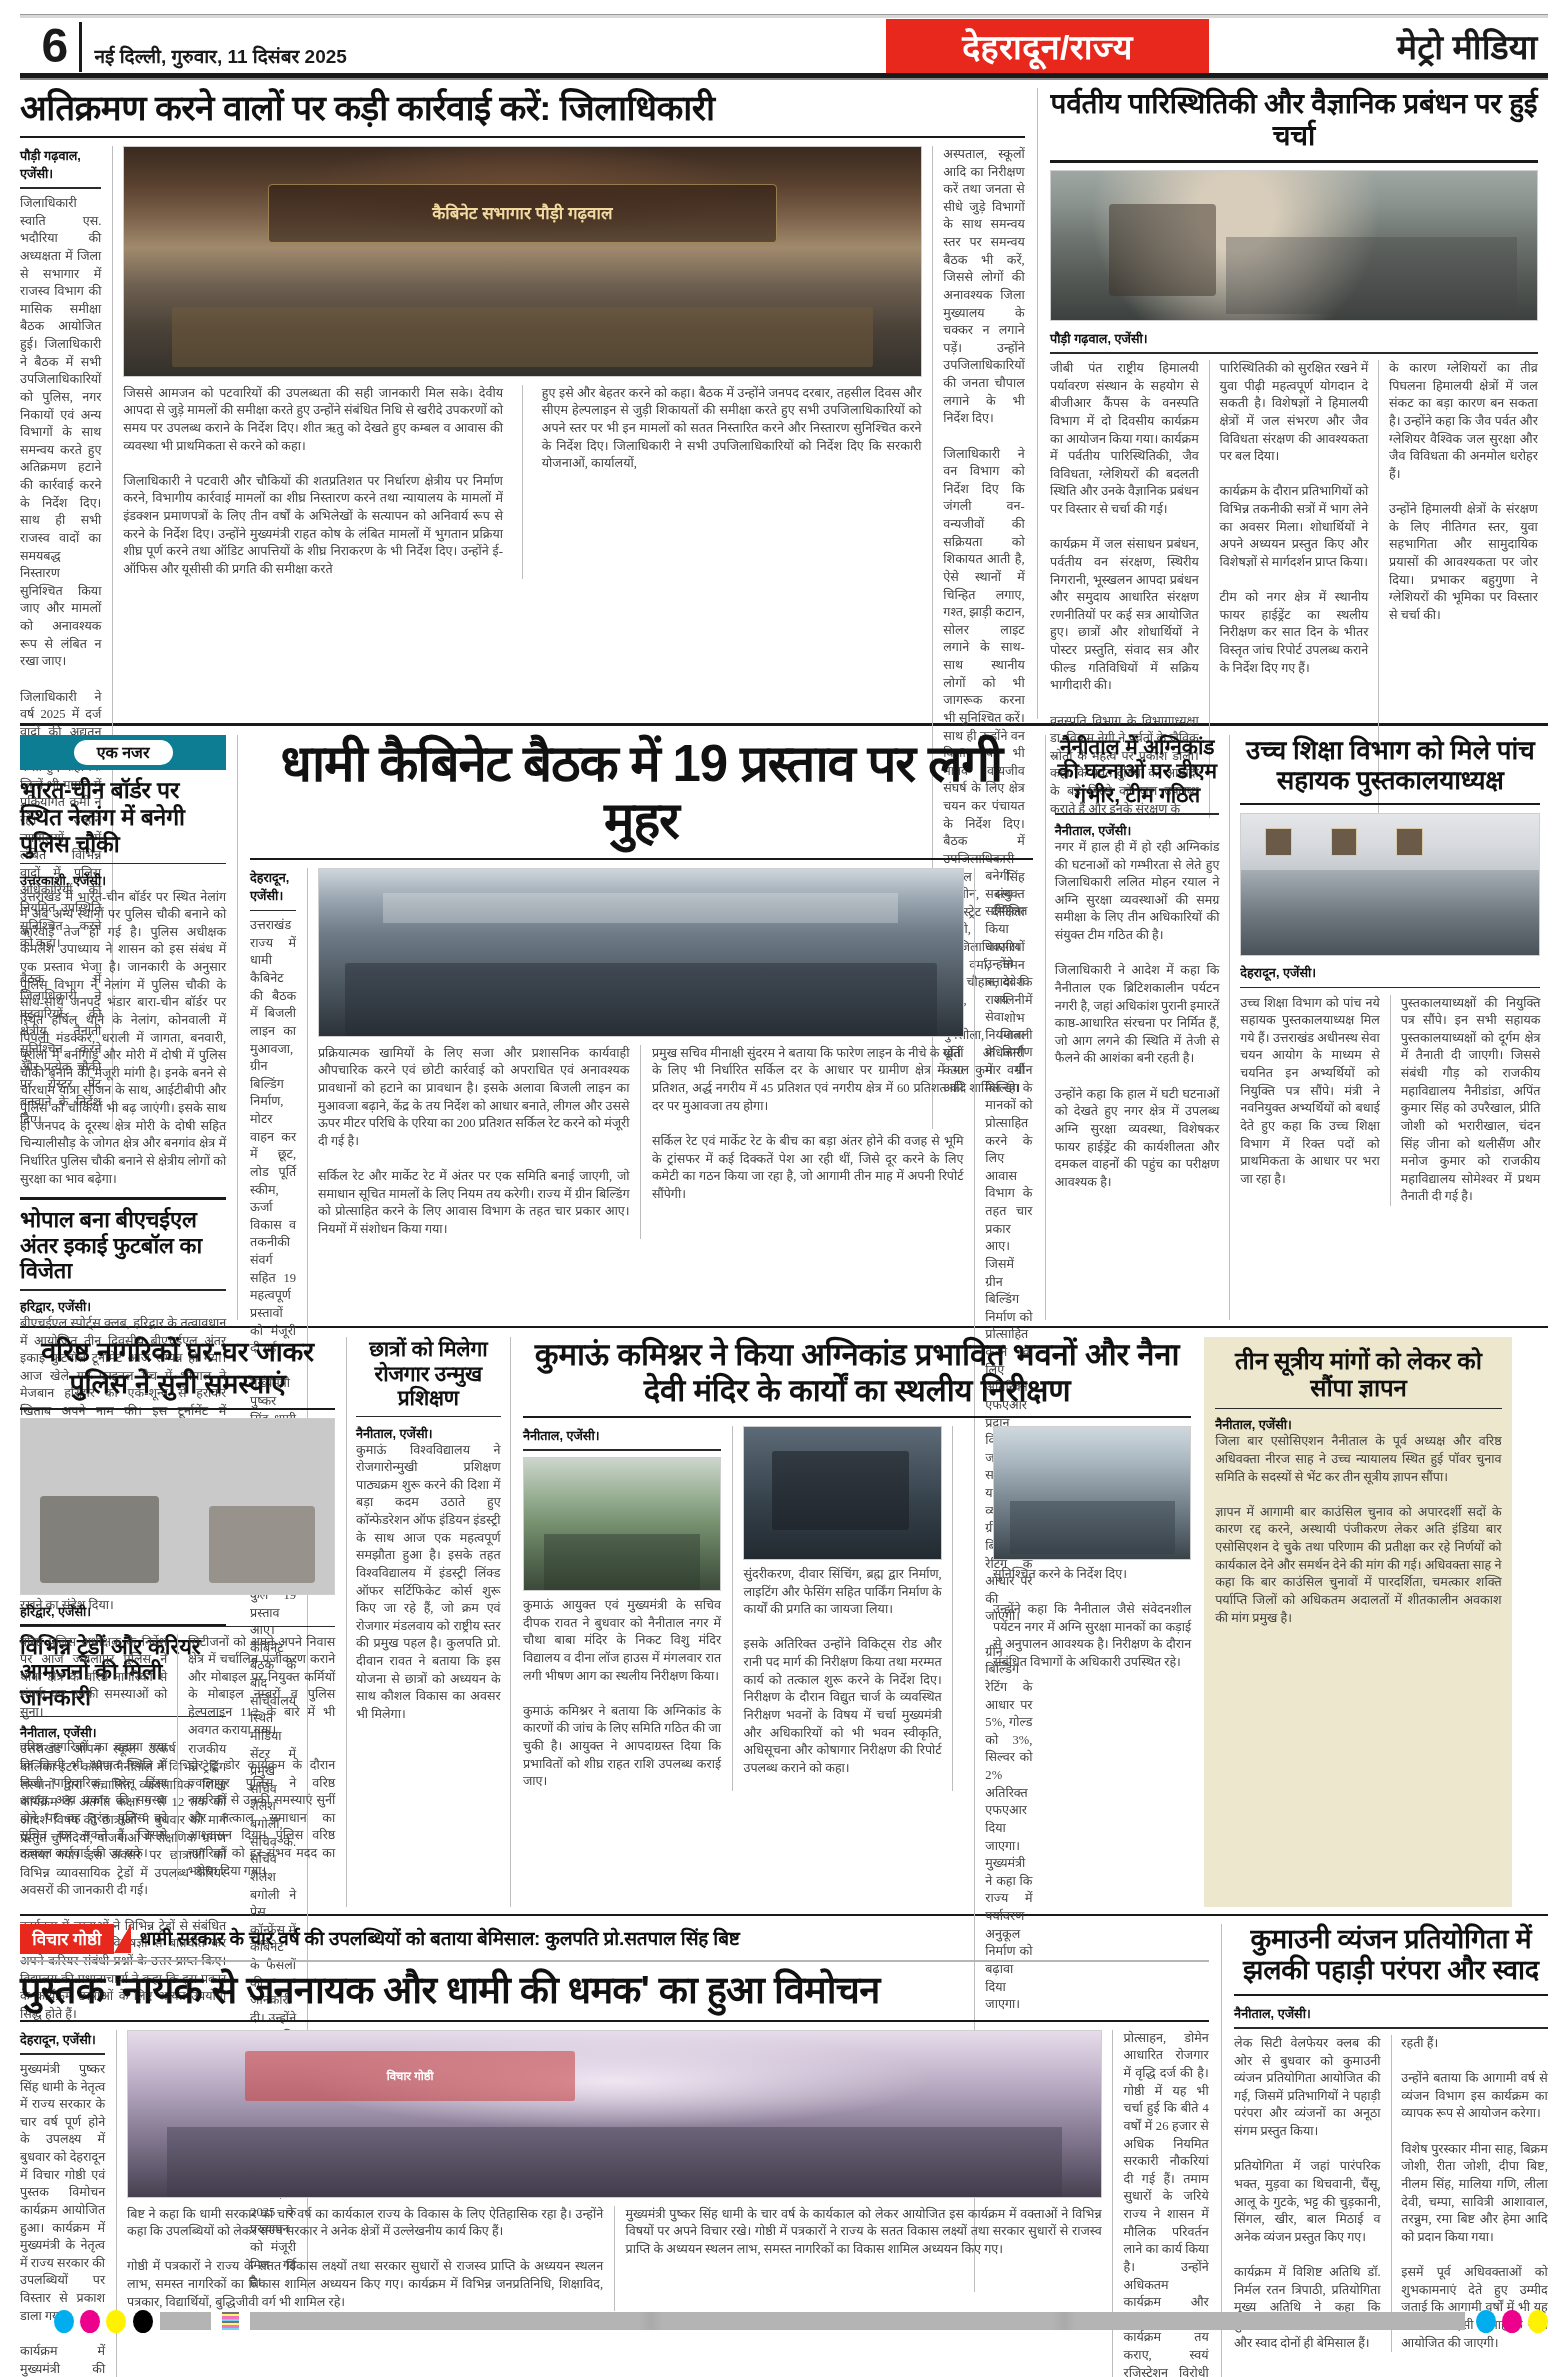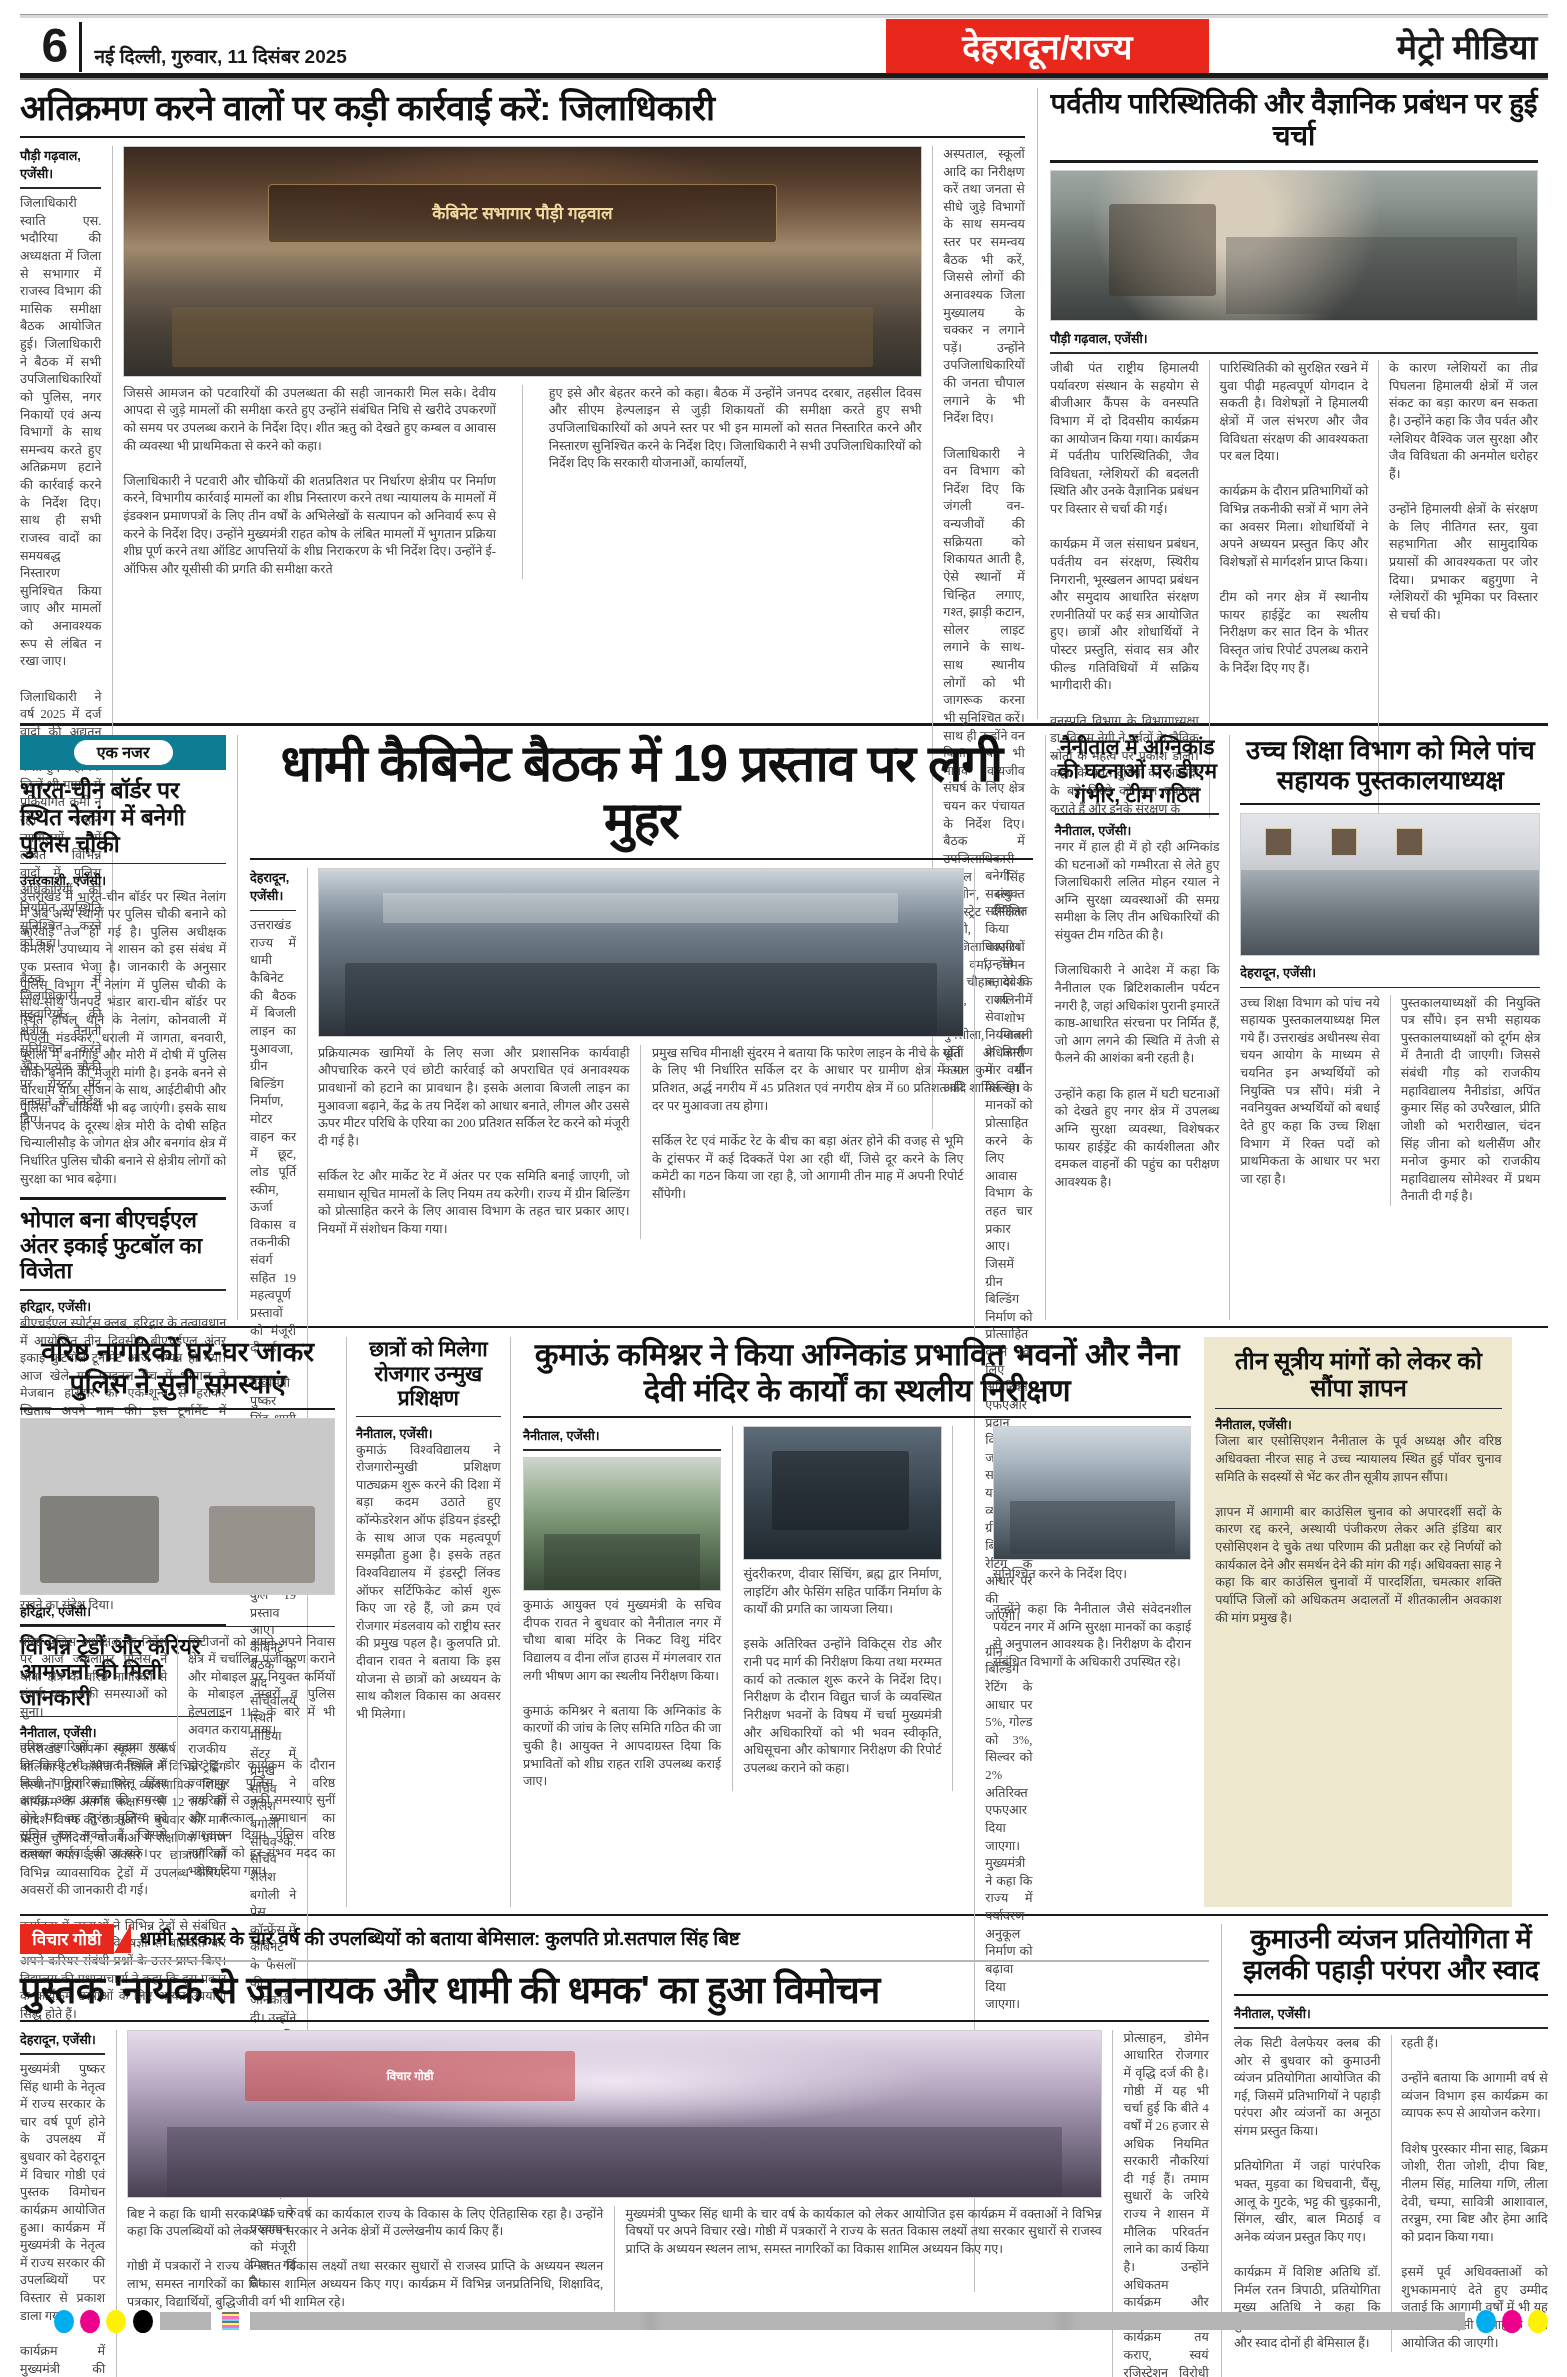--- a/index.html
+++ b/index.html
@@ -129,21 +129,21 @@
 
         <div style="flex:1 1 auto;">
           <div class="photo ph-conf" style="height:231px; width:100%;">
             <div style="position:absolute; left:18%; top:16%; width:64%; height:26%;
                 background:rgba(40,24,14,.55); border:1.5px solid rgba(220,190,120,.55); border-radius:4.6px;
                 display:flex; align-items:center; justify-content:center;">
               <span style="color:#f1d9a0; font-family:'Liberation Sans',sans-serif; font-weight:bold; font-size:17px; text-align:center; line-height:1.25;">कैबिनेट सभागार पौड़ी गढ़वाल</span>
             </div>
             <div style="position:absolute; left:6%; bottom:4%; width:88%; height:26%; background:rgba(120,95,60,.45); border-radius:3.1px;"></div>
           </div>
-          <div style="display:flex; gap:26px; margin-top:7.7px;">
+          <div style="display:flex; gap:19px; margin-top:7.7px;">
             <div style="flex:1;">
               <div class="body-txt" style="white-space:pre-line;">जिससे आमजन को पटवारियों की उपलब्धता की सही जानकारी मिल सके। देवीय आपदा से जुड़े मामलों की समीक्षा करते हुए उन्होंने संबंधित निधि से खरीदे उपकरणों को समय पर उपलब्ध कराने के निर्देश दिए। शीत ऋतु को देखते हुए कम्बल व आवास की व्यवस्था भी प्राथमिकता से करने को कहा।
 
 जिलाधिकारी ने पटवारी और चौकियों की शतप्रतिशत पर निर्धारण क्षेत्रीय पर निर्माण करने, विभागीय कार्रवाई मामलों का शीघ्र निस्तारण करने तथा न्यायालय के मामलों में इंडक्शन प्रमाणपत्रों के लिए तीन वर्षों के अभिलेखों के सत्यापन को अनिवार्य रूप से करने के निर्देश दिए। उन्होंने मुख्यमंत्री राहत कोष के लंबित मामलों में भुगतान प्रक्रिया शीघ्र पूर्ण करने तथा ऑडिट आपत्तियों के शीघ्र निराकरण के भी निर्देश दिए। उन्होंने ई-ऑफिस और यूसीसी की प्रगति की समीक्षा करते</div>
             </div>
             <div class="vrule"></div>
             <div style="flex:1;">
               <div class="body-txt" style="white-space:pre-line;">हुए इसे और बेहतर करने को कहा। बैठक में उन्होंने जनपद दरबार, तहसील दिवस और सीएम हेल्पलाइन से जुड़ी शिकायतों की समीक्षा करते हुए सभी उपजिलाधिकारियों को अपने स्तर पर भी इन मामलों को सतत निस्तारित करने और निस्तारण सुनिश्चित करने के निर्देश दिए। जिलाधिकारी ने सभी उपजिलाधिकारियों को निर्देश दिए कि सरकारी योजनाओं, कार्यालयों,</div>
             </div>
           </div>

